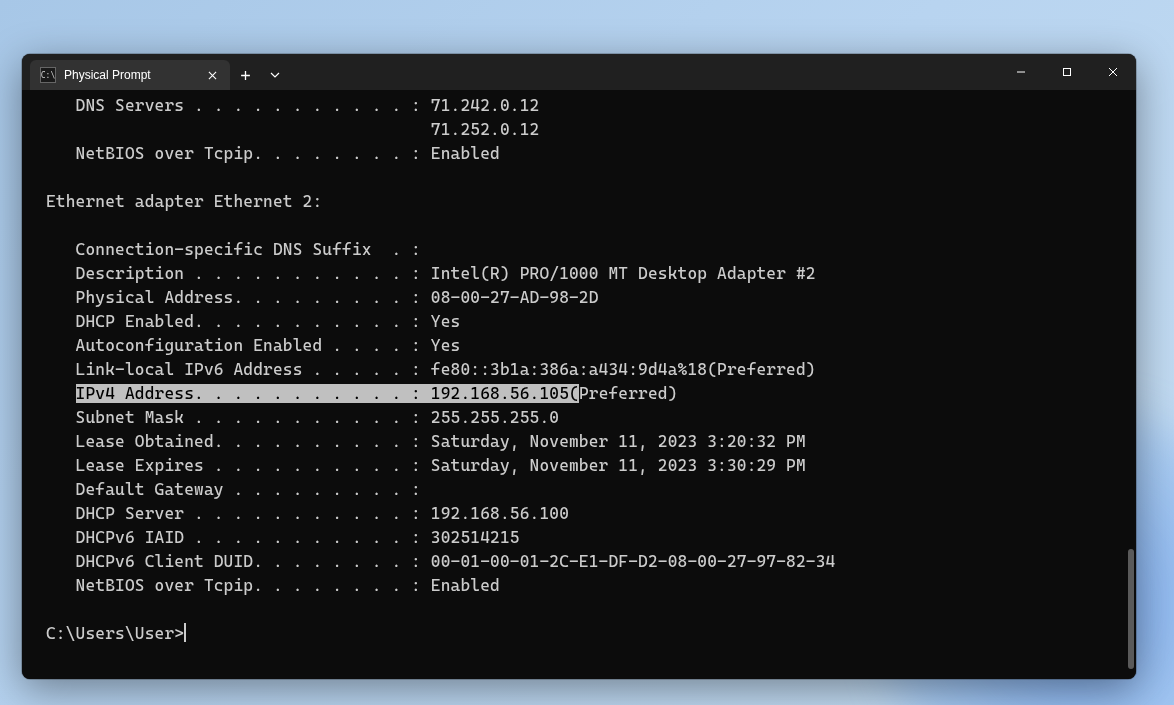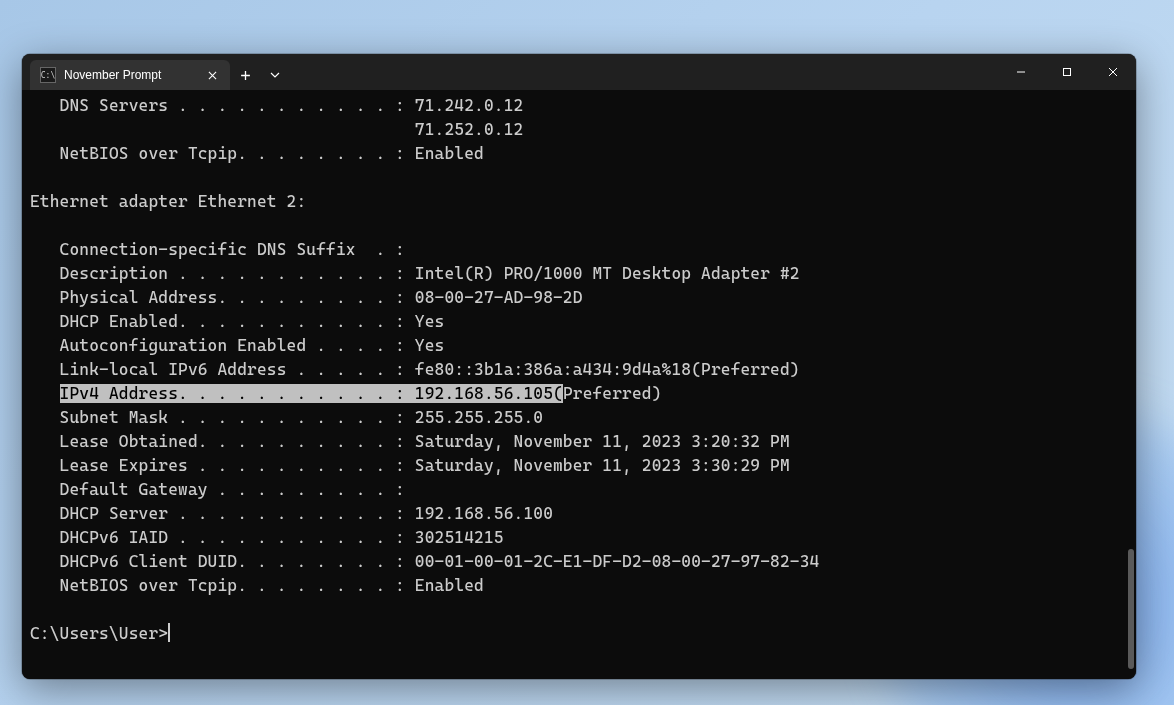--- a/index.html
+++ b/index.html
@@ -107,21 +107,21 @@
       display: flex;
       align-items: center;
       justify-content: center;
       color: #ffffff;
       cursor: pointer;
     }
     .win-btn svg { width: 10px; height: 10px; }
     .terminal {
       flex: 1;
       background: #0c0c0c;
-      padding: 4px 8px;
+      padding: 4px 24px;
       font-family: 'Cascadia Mono', 'Consolas', monospace;
       font-size: 16.5px;
       line-height: 24px;
       color: #cccccc;
       overflow-y: auto;
       position: relative;
       white-space: pre;
       letter-spacing: 0.2px;
     }
     .line { white-space: pre; }
@@ -157,21 +157,21 @@
   </style>
 </head>
 <body>
 
 <div class="desktop-accent"></div>
 
 <div class="window">
   <div class="titlebar">
     <div class="tab">
       <div class="tab-icon">C:\</div>
-      <div class="tab-title">November Prompt</div>
+      <div class="tab-title">Physical Prompt</div>
       <div class="tab-close">
         <svg viewBox="0 0 10 10" width="9" height="9">
             <path d="M1 1 L9 9 M9 1 L1 9" stroke="#fff" stroke-width="1.2" fill="none"></path>
           </svg>
       </div>
     </div>
     <div class="new-tab-btn">
       <svg viewBox="0 0 10 10" width="11" height="11">
           <path d="M5 1 L5 9 M1 5 L9 5" stroke="#fff" stroke-width="1.2" fill="none"></path>
         </svg>

